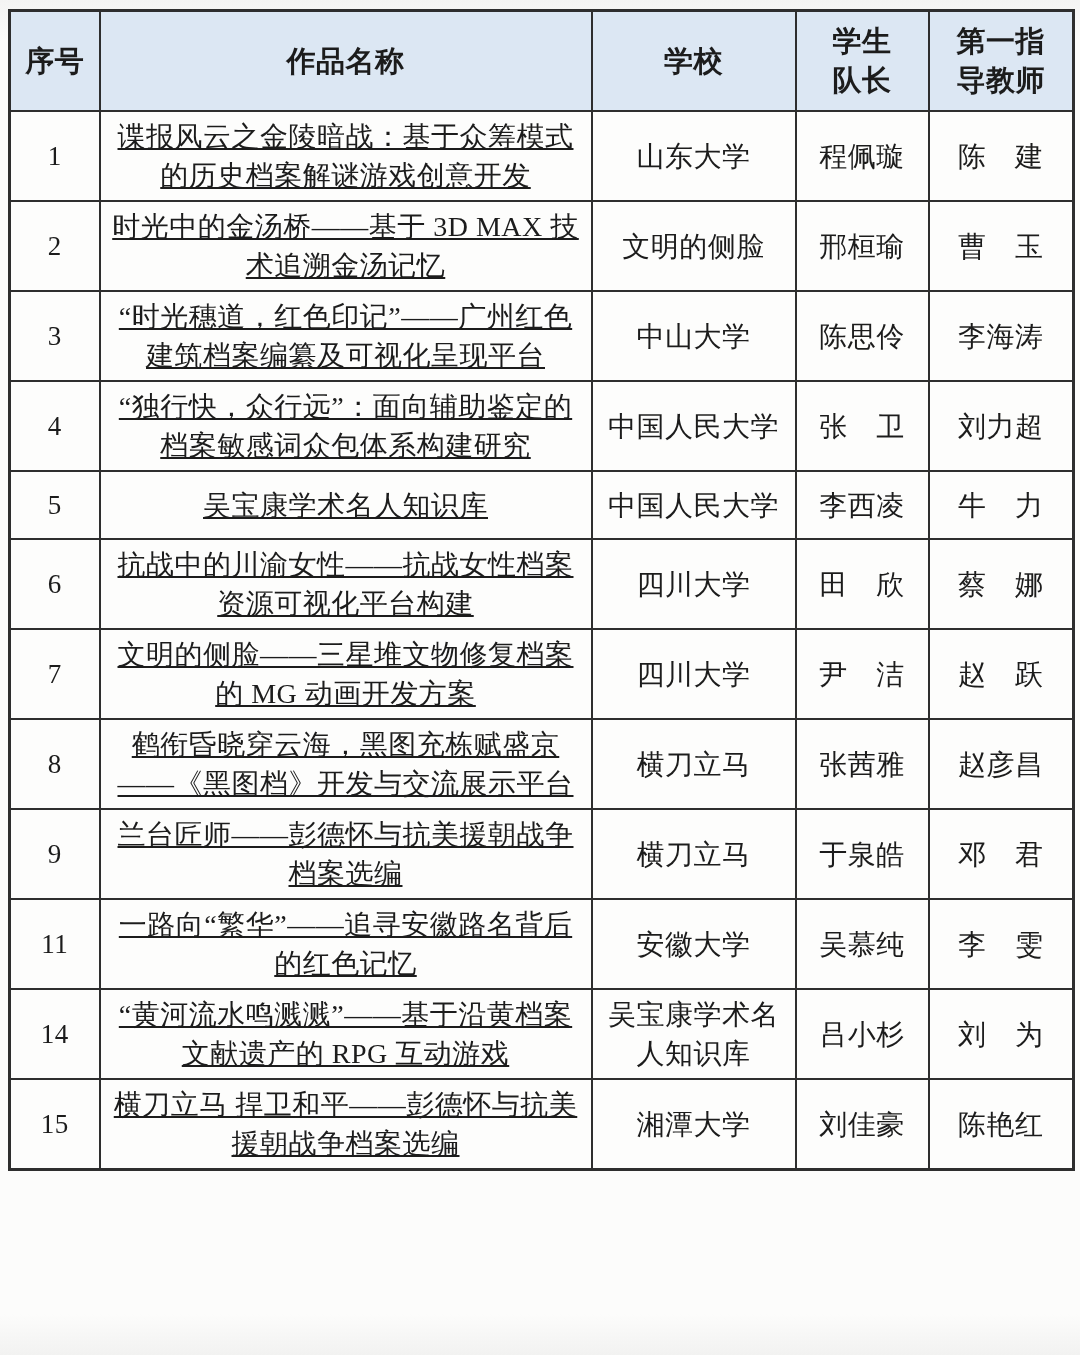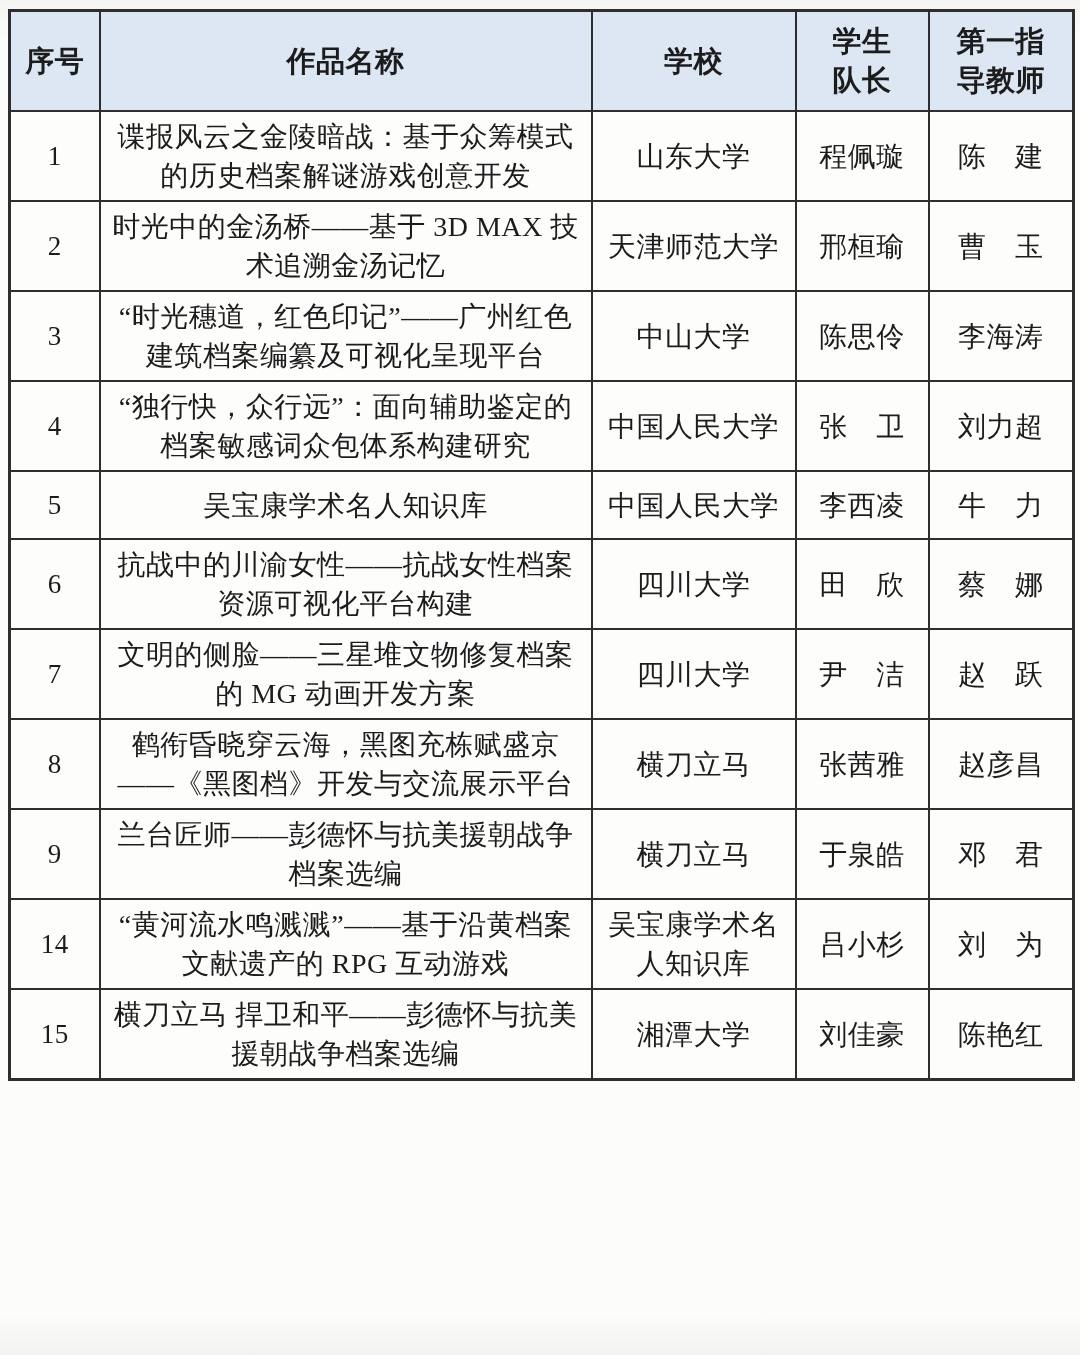--- a/index.html
+++ b/index.html
@@ -45,20 +45,21 @@
     font-size: 29px;
   }
   td {
     height: 56px;
   }
   td.cell-no {
     font-size: 27px;
   }
   td.cell-title {
     padding: 5px 10px;
+    text-decoration: underline;
   }
 </style>
 </head>
 <body>
 
 <div class="page">
   <table class="award-table">
     <colgroup>
       <col style="width:90px">
       <col style="width:492px">
@@ -81,21 +82,21 @@
         <tr>
     <td class="cell-no">1</td>
     <td class="cell-title">谍报风云之金陵暗战：基于众筹模式的历史档案解谜游戏创意开发</td>
     <td class="cell-school">山东大学</td>
     <td class="cell-leader">程佩璇</td>
     <td class="cell-teacher">陈　建</td>
   </tr>
         <tr>
     <td class="cell-no">2</td>
     <td class="cell-title">时光中的金汤桥——基于 3D MAX 技术追溯金汤记忆</td>
-    <td class="cell-school">天津师范大学</td>
+    <td class="cell-school">文明的侧脸</td>
     <td class="cell-leader">邢桓瑜</td>
     <td class="cell-teacher">曹　玉</td>
   </tr>
         <tr>
     <td class="cell-no">3</td>
     <td class="cell-title">“时光穗道，红色印记”——广州红色建筑档案编纂及可视化呈现平台</td>
     <td class="cell-school">中山大学</td>
     <td class="cell-leader">陈思伶</td>
     <td class="cell-teacher">李海涛</td>
   </tr>
@@ -135,20 +136,27 @@
     <td class="cell-teacher">赵彦昌</td>
   </tr>
         <tr>
     <td class="cell-no">9</td>
     <td class="cell-title">兰台匠师——彭德怀与抗美援朝战争档案选编</td>
     <td class="cell-school">横刀立马</td>
     <td class="cell-leader">于泉皓</td>
     <td class="cell-teacher">邓　君</td>
   </tr>
         <tr>
+    <td class="cell-no">11</td>
+    <td class="cell-title">一路向“繁华”——追寻安徽路名背后的红色记忆</td>
+    <td class="cell-school">安徽大学</td>
+    <td class="cell-leader">吴慕纯</td>
+    <td class="cell-teacher">李　雯</td>
+  </tr>
+        <tr>
     <td class="cell-no">14</td>
     <td class="cell-title">“黄河流水鸣溅溅”——基于沿黄档案文献遗产的 RPG 互动游戏</td>
     <td class="cell-school">吴宝康学术名人知识库</td>
     <td class="cell-leader">吕小杉</td>
     <td class="cell-teacher">刘　为</td>
   </tr>
         <tr>
     <td class="cell-no">15</td>
     <td class="cell-title">横刀立马 捍卫和平——彭德怀与抗美援朝战争档案选编</td>
     <td class="cell-school">湘潭大学</td>

